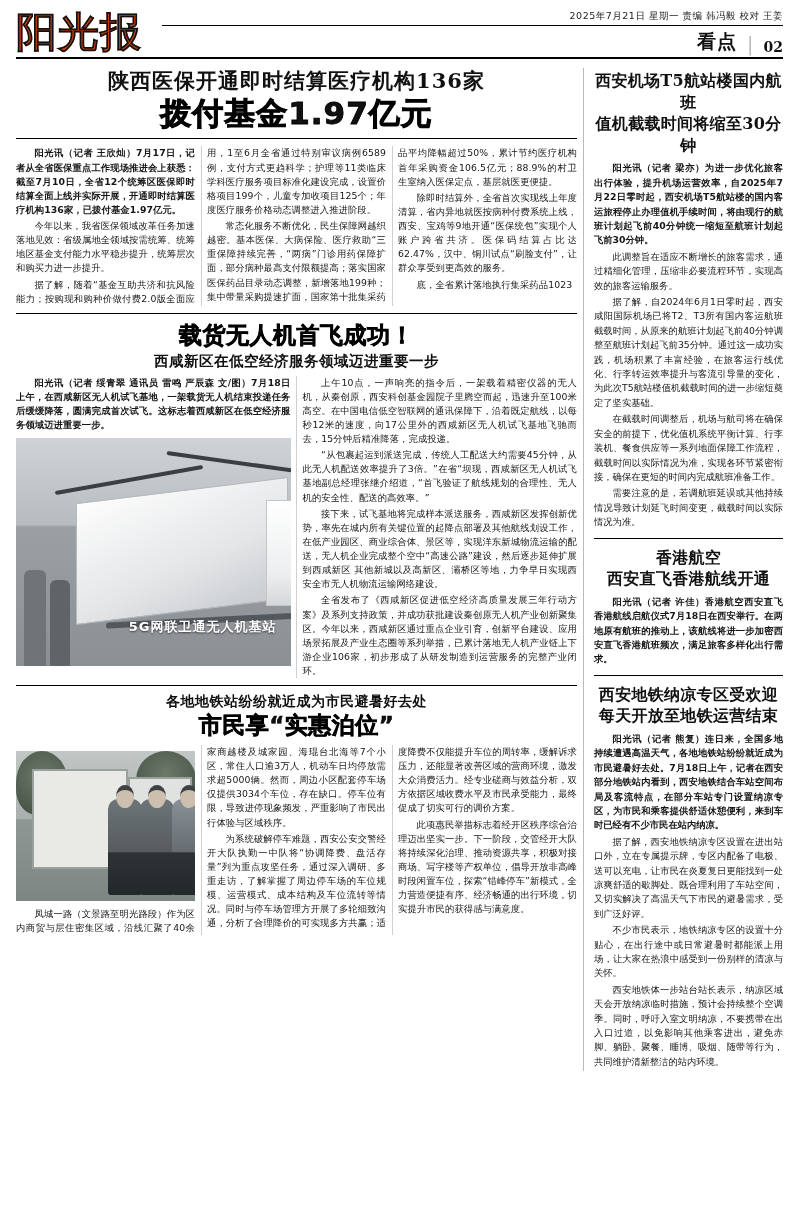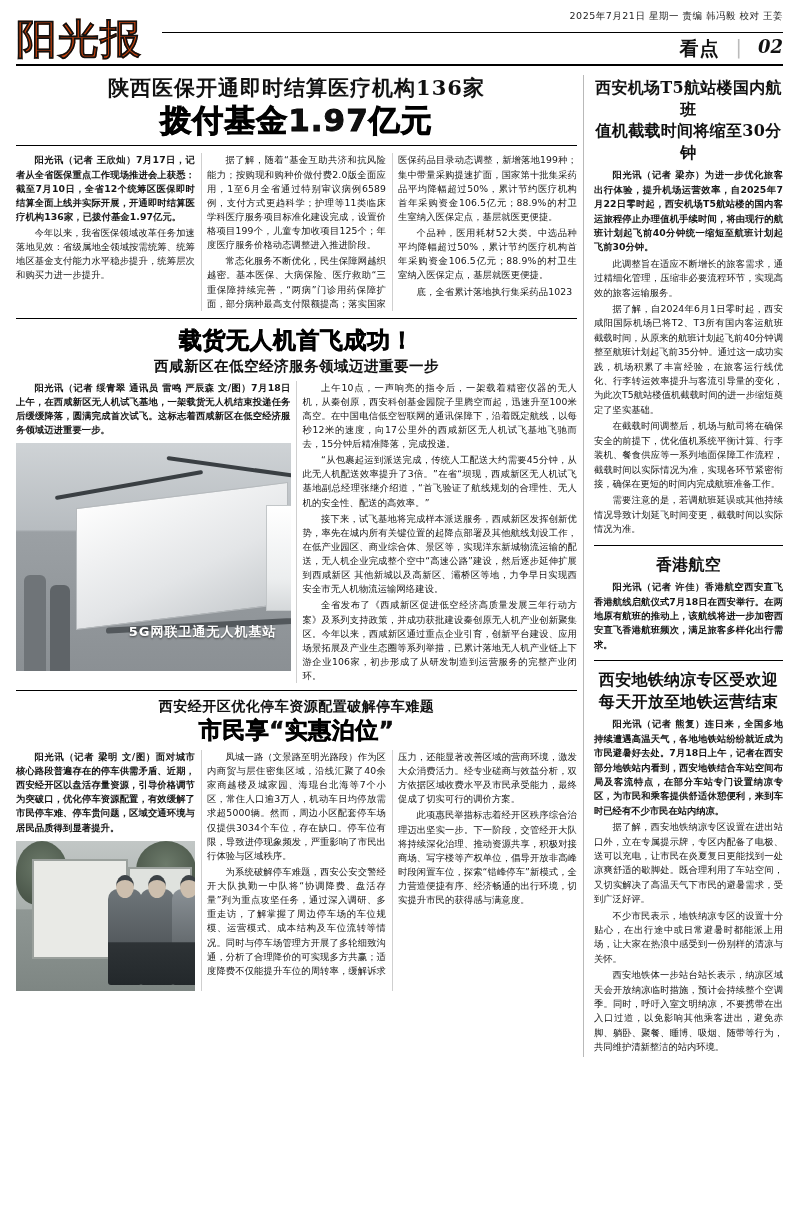--- a/index.html
+++ b/index.html
@@ -38,45 +38,44 @@
   .masthead-right{
     text-align:right;
     flex:1;
     padding-left:20px;
   }
   .masthead-meta{
     font-size:9.5px;
     color:#222;
     letter-spacing:0.5px;
     border-bottom:1px solid #000;
-    padding-bottom:9px;
+    padding-bottom:2px;
     margin-bottom:3px;
   }
   .section-line{
     display:flex;
-    align-items:flex-start;
+    align-items:flex-end;
     justify-content:flex-end;
-    gap:16px;
+    gap:10px;
   }
   .section-name{
     font-size:19px;
     font-weight:bold;
     font-family:"DejaVu Serif","Liberation Serif",serif;
     letter-spacing:1px;
   }
   .section-sep{
     color:#bbb;
     font-size:19px;
     font-weight:normal;
   }
   .section-num{
-    font-size:18px;
-    font-weight:bold;
-    font-family:"DejaVu Serif","Liberation Serif",serif;
-    font-style:italic;
+    font-size:14px;
+    font-weight:bold;
+    font-family:"DejaVu Serif","Liberation Serif",serif;
   }
 
   
   .body-grid{
     display:flex;
     gap:0;
     margin-top:9px;
   }
   .col-left{
     width:568px;
@@ -286,21 +285,21 @@
         <div class="hl-main">
           <div class="hl-shoulder">陕西医保开通即时结算医疗机构136家</div>
           <div class="hl-big">拨付基金1.97亿元</div>
         </div>
         <div class="rule-thick"></div>
         <div class="cols3">
           <p class="t lead">阳光讯（记者 王欣灿）7月17日，记者从全省医保重点工作现场推进会上获悉：截至7月10日，全省12个统筹区医保即时结算全面上线并实际开展，开通即时结算医疗机构136家，已拨付基金1.97亿元。</p>
           <p class="t">今年以来，我省医保领域改革任务加速落地见效：省级属地全领域按需统筹、统筹地区基金支付能力水平稳步提升，统筹层次和购买力进一步提升。</p>
           <p class="t">据了解，随着“基金互助共济和抗风险能力；按购现和购种价做付费2.0版全面应用，1至6月全省通过特别审议病例6589例，支付方式更趋科学；护理等11类临床学科医疗服务项目标准化建设完成，设置价格项目199个，儿童专加收项目125个；年度医疗服务价格动态调整进入推进阶段。</p>
           <p class="t">常态化服务不断优化，民生保障网越织越密。基本医保、大病保险、医疗救助“三重保障持续完善，“两病”门诊用药保障扩面，部分病种最高支付限额提高；落实国家医保药品目录动态调整，新增落地199种；集中带量采购提速扩面，国家第十批集采药品平均降幅超过50%，累计节约医疗机构首年采购资金106.5亿元；88.9%的村卫生室纳入医保定点，基层就医更便捷。</p>
-          <p class="t">个品种，医用耗材52大类。中选品种平均降幅超过50%，累计节约医疗机构首年采购资金106.5亿元；88.9%的村卫生室纳入医保定点，基层就医更便捷。</p>
+          <p class="t">除即时结算外，全省首次实现线上年度清算，省内异地就医按病种付费系统上线，西安、宝鸡等9地开通“医保统包”实现个人账户跨省共济。医保码结算占比达62.47%，汉中、铜川试点“刷脸支付”，让群众享受到更高效的服务。</p>
           <p class="t">底，全省累计落地执行集采药品1023</p>
         </div>
       </div>
 
       <div class="rule-thin"></div>
 
       <div>
         <div class="hl2">
           <div class="hl2-big">载货无人机首飞成功！</div>
           <div class="hl2-sub">西咸新区在低空经济服务领域迈进重要一步</div>
@@ -328,26 +327,25 @@
           <p class="t">“从包裹起运到派送完成，传统人工配送大约需要45分钟，从此无人机配送效率提升了3倍。”在省“坝现，西咸新区无人机试飞基地副总经理张继介绍道，“首飞验证了航线规划的合理性、无人机的安全性、配送的高效率。”</p>
           <p class="t">接下来，试飞基地将完成样本派送服务，西咸新区发挥创新优势，率先在城内所有关键位置的起降点部署及其他航线划设工作，在低产业园区、商业综合体、景区等，实现洋东新城物流运输的配送，无人机企业完成整个空中“高速公路”建设，然后逐步延伸扩展到西咸新区 其他新城以及高新区、灞桥区等地，力争早日实现西安全市无人机物流运输网络建设。</p>
           <p class="t">全省发布了《西咸新区促进低空经济高质量发展三年行动方案》及系列支持政策，并成功获批建设秦创原无人机产业创新聚集区。今年以来，西咸新区通过重点企业引育，创新平台建设、应用场景拓展及产业生态圈等系列举措，已累计落地无人机产业链上下游企业106家，初步形成了从研发制造到运营服务的完整产业闭环。</p>
         </div>
       </div>
 
       <div class="rule-thin"></div>
 
       <div>
         <div class="hl2">
-          <div class="hl3-shoulder">西安经开区优化停车资源配置破解停车难题</div>
+          <div class="hl3-shoulder">各地地铁站纷纷就近成为市民避暑好去处</div>
           <div class="hl2-big">市民享“实惠泊位”</div>
         </div>
 
         <div class="cols3">
-          <p class="t lead">阳光讯（记者 梁明 文/图）面对城市核心路段普遍存在的停车供需矛盾、近期，西安经开区以盘活存量资源，引导价格调节为突破口，优化停车资源配置，有效缓解了市民停车难、停车贵问题，区域交通环境与居民品质得到显著提升。</p>
 
           <div class="photo ph-park">
             <div class="park-scene">
               <div class="tree" style="left:0px;width:52px;height:64px;"></div>
               <div class="tree" style="left:120px;width:60px;height:58px;"></div>
               <div class="park-board"></div>
               <div class="park-board2"></div>
               <div class="officer" style="left:92px;">
                   <div class="head"></div>
                 </div>
@@ -380,20 +378,21 @@
         <p class="rt">据了解，自2024年6月1日零时起，西安咸阳国际机场已将T2、T3所有国内客运航班截载时间，从原来的航班计划起飞前40分钟调整至航班计划起飞前35分钟。通过这一成功实践，机场积累了丰富经验，在旅客运行线优化、行李转运效率提升与客流引导量的变化，为此次T5航站楼值机截载时间的进一步缩短奠定了坚实基础。</p>
         <p class="rt">在截载时间调整后，机场与航司将在确保安全的前提下，优化值机系统平衡计算、行李装机、餐食供应等一系列地面保障工作流程，截载时间以实际情况为准，实现各环节紧密衔接，确保在更短的时间内完成航班准备工作。</p>
         <p class="rt">需要注意的是，若调航班延误或其他持续情况导致计划延飞时间变更，截载时间以实际情况为准。</p>
       </div>
 
       <div class="hr-r"></div>
 
       <div>
         <div class="r-hl big">
           <div>香港航空</div>
+          <div>西安直飞香港航线开通</div>
         </div>
         <p class="rt lead">阳光讯（记者 许佳）香港航空西安直飞香港航线启航仪式7月18日在西安举行。在两地原有航班的推动上，该航线将进一步加密西安直飞香港航班频次，满足旅客多样化出行需求。</p>
       </div>
 
       <div class="hr-r"></div>
 
       <div>
         <div class="r-hl">
           <div>西安地铁纳凉专区受欢迎</div>
           <div>每天开放至地铁运营结束</div>

